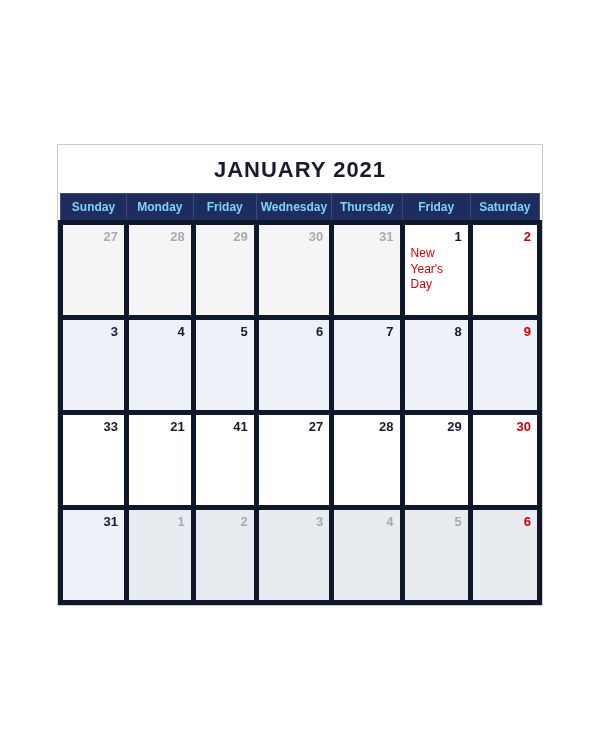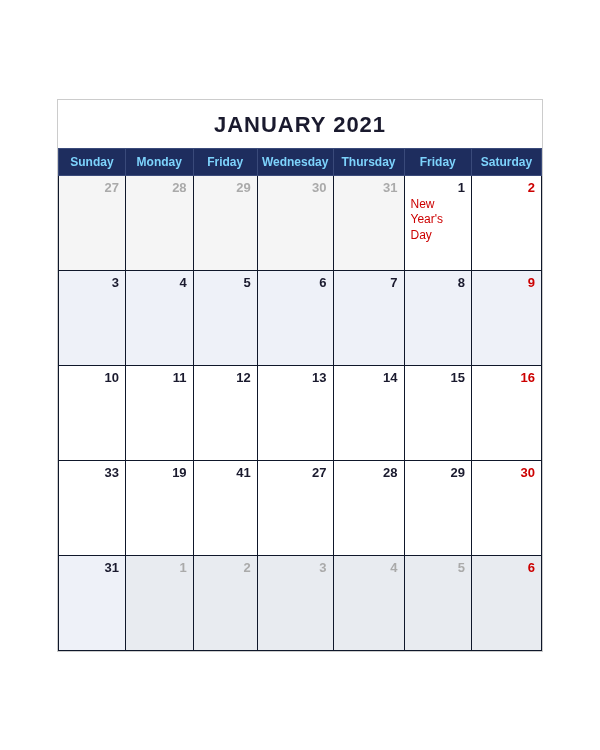--- a/index.html
+++ b/index.html
@@ -32,21 +32,21 @@
     .day-header {
       background: #1e2d5e;
       color: #7dd3fc;
       text-align: center;
       font-size: 12px;
       font-weight: bold;
       padding: 6px 0;
       border: 1px solid #3a4a7a;
     }
     .day-cell {
-      border: 1px solid #0f172a;
+      border: 5px solid #0f172a;
       vertical-align: top;
       width: 81px;
       height: 95px;
       background: #fff;
       padding: 4px 6px;
     }
     .day-cell.other-month {
       background: #f5f5f5;
     }
     .day-cell.alt-row {
@@ -141,47 +141,24 @@
           </td>
           <td class="day-cell alt-row">
             <span class="day-number">8</span>
           </td>
           <td class="day-cell alt-row">
             <span class="day-number saturday">9</span>
           </td>
         </tr>
         <tr>
           <td class="day-cell">
-            <span class="day-number">10</span>
-          </td>
-          <td class="day-cell">
-            <span class="day-number">11</span>
-          </td>
-          <td class="day-cell">
-            <span class="day-number">12</span>
-          </td>
-          <td class="day-cell">
-            <span class="day-number">13</span>
-          </td>
-          <td class="day-cell">
-            <span class="day-number">14</span>
-          </td>
-          <td class="day-cell">
-            <span class="day-number">15</span>
-          </td>
-          <td class="day-cell">
-            <span class="day-number saturday">16</span>
-          </td>
-        </tr>
-        <tr>
-          <td class="day-cell">
             <span class="day-number">33</span>
           </td>
           <td class="day-cell">
-            <span class="day-number">19</span>
+            <span class="day-number">21</span>
           </td>
           <td class="day-cell">
             <span class="day-number">41</span>
           </td>
           <td class="day-cell">
             <span class="day-number">27</span>
           </td>
           <td class="day-cell">
             <span class="day-number">28</span>
           </td>

